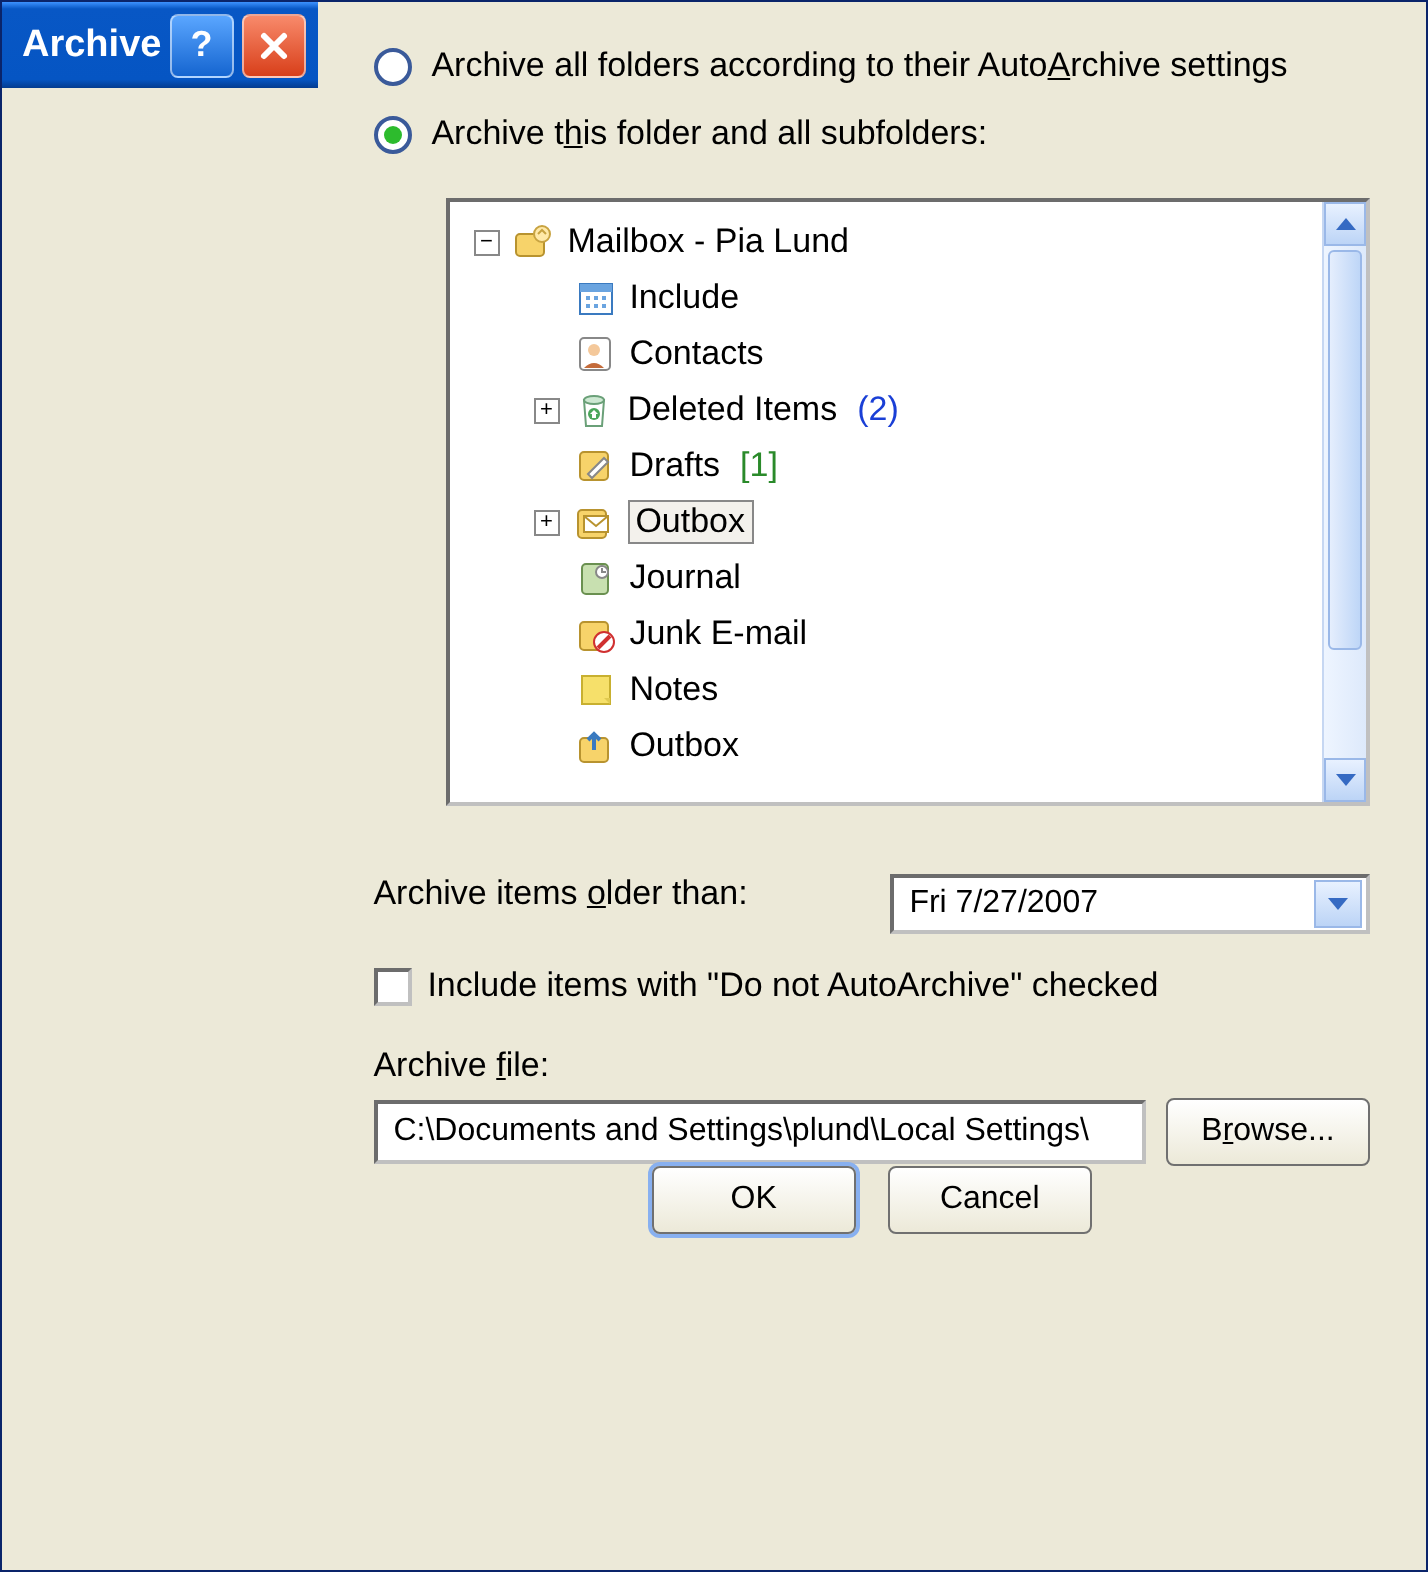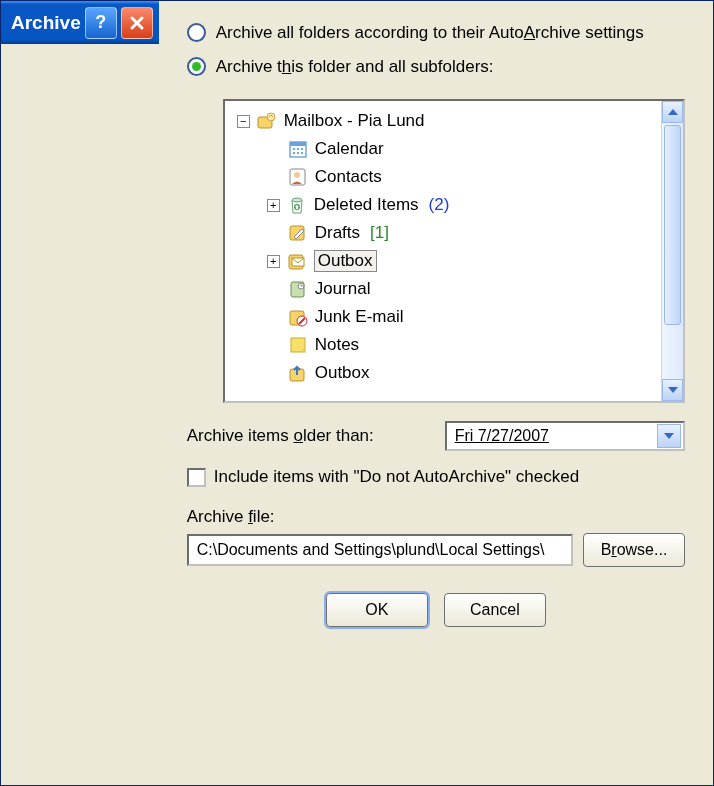--- a/index.html
+++ b/index.html
@@ -54,21 +54,21 @@
       line-height: 1;
     }
     .content {
       flex: 1;
       padding: 22px 28px 20px 28px;
       display: flex;
       flex-direction: column;
     }
     .radio-row {
       display: flex;
-      align-items: flex-start;
+      align-items: flex-end;
       margin-bottom: 14px;
       font-size: 17px;
       cursor: pointer;
     }
     .radio {
       width: 19px;
       height: 19px;
       border: 2px solid #3a5a9a;
       border-radius: 50%;
       margin-right: 10px;
@@ -152,35 +152,35 @@
     .scroll-thumb {
       position: absolute;
       left: 2px; right: 2px; top: 2px;
       height: 200px;
       background: linear-gradient(to right, #e5eefd, #bed6f7);
       border: 1px solid #9ab8e8;
       border-radius: 3px;
     }
     .field-row {
       display: flex;
-      align-items: center;
-      margin: 0 0 16px 0;
+      align-items: flex-start;
+      margin: 16px 0 16px 0;
     }
     .older-label { font-size: 17px; width: 258px; }
     .combo {
       flex: 1;
       height: 30px;
       border: 2px inset #c0c0c0;
       background: white;
       display: flex;
       align-items: center;
       padding: 0 0 0 8px;
       font-size: 16px;
     }
-    .combo-value { flex: 1; text-decoration: underline; }
+    .combo-value { flex: 1; }
     .combo-btn {
       width: 24px;
       height: 24px;
       background: linear-gradient(to bottom, #e8f1ff, #bcd4f6);
       border: 1px solid #9ab8e8;
       margin-right: 2px;
       display: flex;
       align-items: center;
       justify-content: center;
       color: #356ac3;
@@ -230,21 +230,20 @@
       cursor: pointer;
       display: inline-flex;
       align-items: center;
       justify-content: center;
     }
     .btn.default { box-shadow: 0 0 0 2px #88b0f0; }
     .button-row {
       display: flex;
       justify-content: center;
       gap: 16px;
-      margin-top: 26px;
     }
   </style>
 </head>
 <body>
 
 <div class="dialog">
   <div class="titlebar">
     <span class="titlebar-title">Archive</span>
     <span class="titlebar-btn help-btn">?</span>
     <span class="titlebar-btn close-btn">
@@ -283,21 +282,21 @@
 
         <div class="tree-row" style="padding-left:56px">
           <span class="ticon">
             <svg width="20" height="20" viewBox="0 0 20 20">
                 <rect x="2" y="3" width="16" height="15" fill="#fff" stroke="#3a7ac0"></rect>
                 <rect x="2" y="3" width="16" height="4" fill="#6aa4e0"></rect>
                 <line x1="6" y1="10" x2="6" y2="10" stroke="#888"></line>
                 <path d="M5 10h2M9 10h2M13 10h2M5 14h2M9 14h2M13 14h2" stroke="#6aa4e0" stroke-width="2"></path>
               </svg>
           </span>
-          <span class="label">Calendar</span>
+          <span class="label">Include</span>
         </div>
 
         <div class="tree-row" style="padding-left:56px">
           <span class="ticon">
             <svg width="20" height="20" viewBox="0 0 20 20">
                 <rect x="2" y="2" width="15" height="16" rx="2" fill="#fff" stroke="#888"></rect>
                 <circle cx="9" cy="8" r="3" fill="#f4c89a"></circle>
                 <path d="M4 17 Q9 12 14 17" fill="#c46b3a"></path>
               </svg>
           </span>

